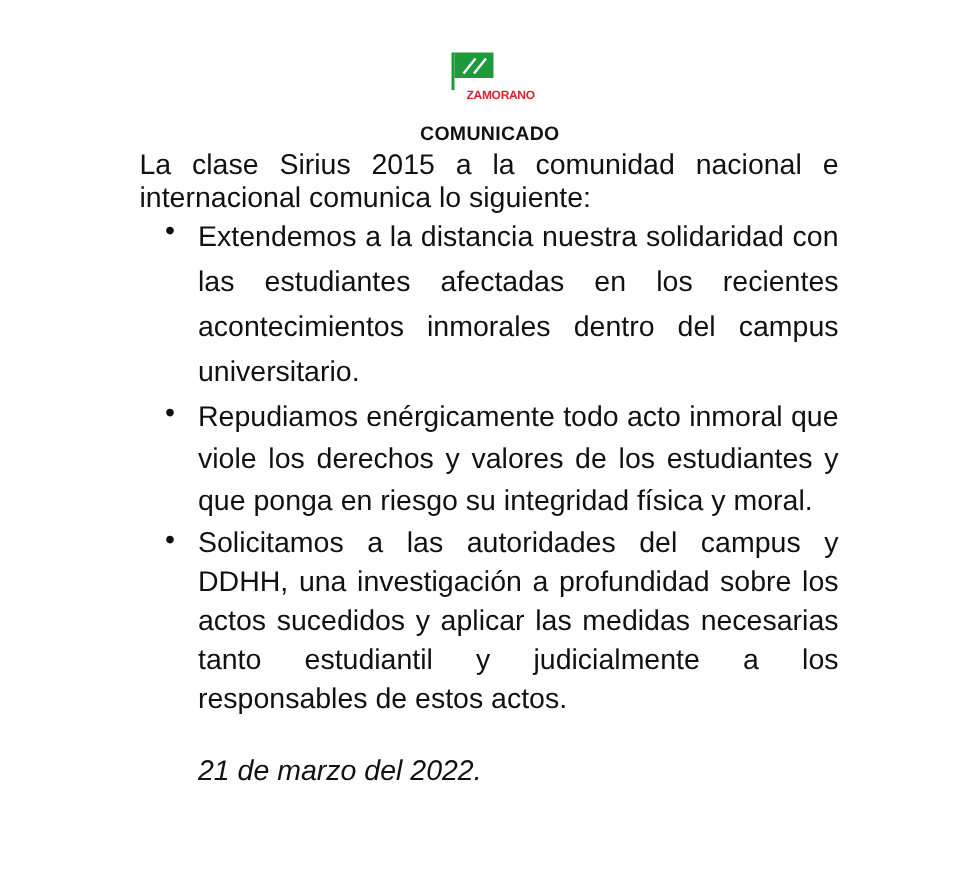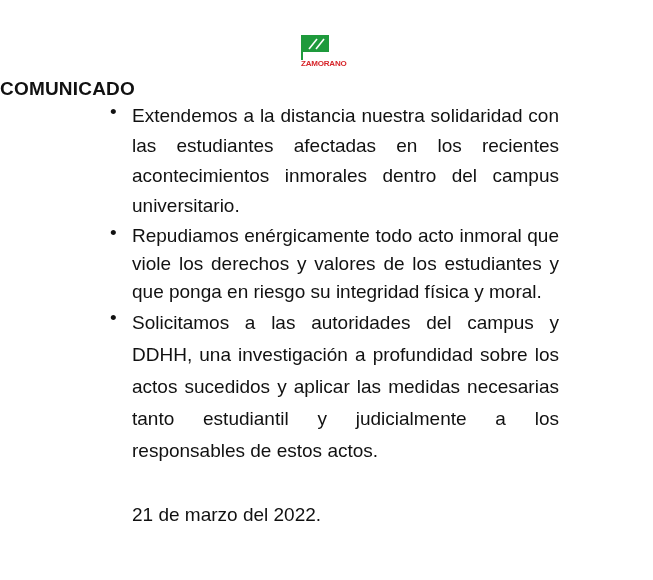--- a/index.html
+++ b/index.html
@@ -18,35 +18,35 @@
     .logo {
       position: absolute;
       left: 299px;
       top: 31px;
       width: 44px;
       height: 40px;
     }
     .logo svg { display: block; }
     .logo-text {
       position: absolute;
-      left: 2px;
+      left: 12px;
       top: 28px;
       font-size: 8px;
       font-weight: bold;
       color: #d7262b;
       letter-spacing: -0.2px;
       white-space: nowrap;
     }
     .title {
       position: absolute;
       left: 0;
       width: 653px;
       top: 78px;
-      text-align: left;
-      font-size: 19px;
+      text-align: center;
+      font-size: 13px;
       font-weight: bold;
       line-height: 22px;
       letter-spacing: 0.2px;
     }
     .content {
       position: absolute;
       left: 93px;
       top: 100px;
       width: 466px;
       font-size: 19px;
@@ -73,20 +73,21 @@
       position: absolute;
       left: -22px;
       top: 0;
     }
     .date {
       position: absolute;
       left: 132px;
       top: 504px;
       font-size: 19px;
       line-height: 22px;
+      font-style: italic;
     }
   </style>
 </head>
 <body>
 
 <div class="logo">
   <svg width="44" height="30" viewBox="0 0 44 30">
 
     <rect x="2" y="4" width="2" height="25" fill="#1e9a3c"></rect>
 
@@ -94,29 +95,30 @@
 
     <line x1="10" y1="18" x2="18" y2="8" stroke="#ffffff" stroke-width="1.6"></line>
     <line x1="17" y1="18" x2="25" y2="8" stroke="#ffffff" stroke-width="1.6"></line>
   </svg>
   <span class="logo-text">ZAMORANO</span>
 </div>
 
 <div class="title">COMUNICADO</div>
 
 <div class="content">
+  <p class="intro">La clase Sirius 2015 a la comunidad nacional e internacional comunica lo siguiente:</p>
   <ul class="bullets">
     <li class="bullet" style="margin-top:1px;">
       <span class="dot">•</span>
       <span style="display:block; line-height:30px;">Extendemos a la distancia nuestra solidaridad con las estudiantes afectadas en los recientes acontecimientos inmorales dentro del campus universitario.</span>
     </li>
     <li class="bullet" style="margin-top:1px;">
       <span class="dot">•</span>
       <span style="display:block; line-height:28px;">Repudiamos enérgicamente todo acto inmoral que viole los derechos y valores de los estudiantes y que ponga en riesgo su integridad física y moral.</span>
     </li>
     <li class="bullet" style="margin-top:1px;">
       <span class="dot">•</span>
-      <span style="display:block; line-height:32px;">Solicitamos a las autoridades del campus y DDHH, una investigación a profundidad sobre los actos sucedidos y aplicar las medidas necesarias tanto estudiantil y judicialmente a los responsables de estos actos.</span>
+      <span style="display:block; line-height:26px;">Solicitamos a las autoridades del campus y DDHH, una investigación a profundidad sobre los actos sucedidos y aplicar las medidas necesarias tanto estudiantil y judicialmente a los responsables de estos actos.</span>
     </li>
   </ul>
 </div>
 
 <div class="date">21 de marzo del 2022.</div>
 
 </body></html>

